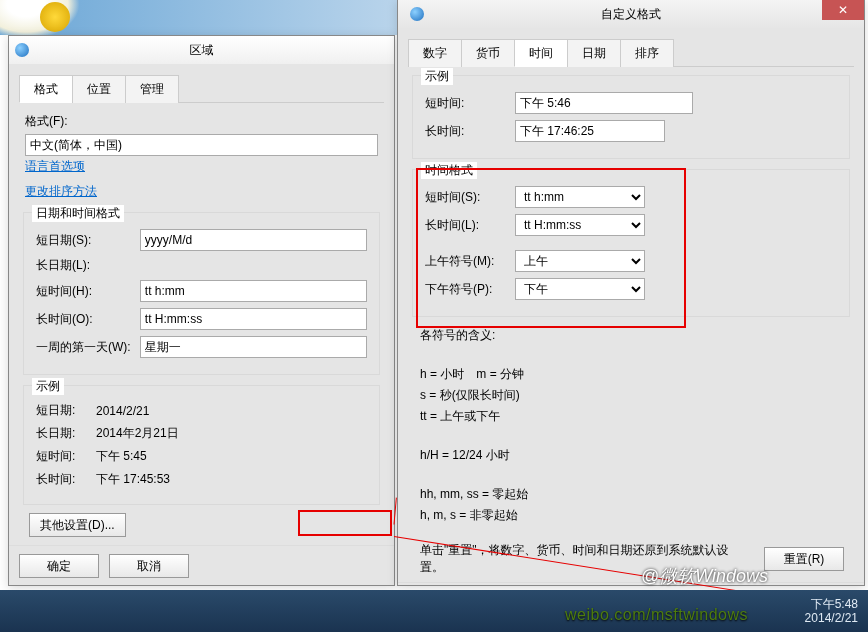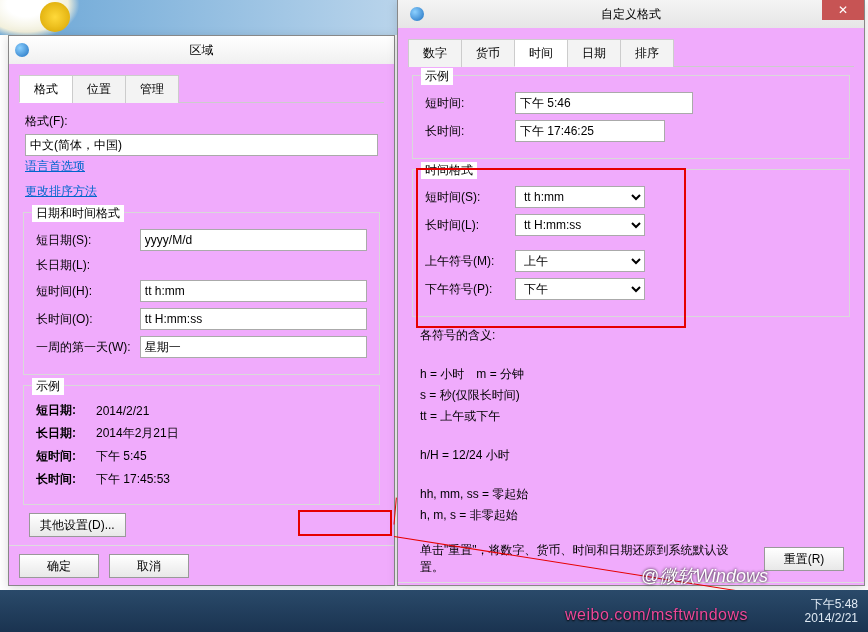--- a/index.html
+++ b/index.html
@@ -1,21 +1,21 @@
 <!DOCTYPE html>
 <html><head>
 <meta charset="utf-8">
 <style>
 * { margin: 0; padding: 0; box-sizing: border-box; font-family: "Microsoft YaHei", "Segoe UI", sans-serif; font-size: 12px; }
 body { width: 868px; height: 632px; background: #fff; position: relative; overflow: hidden; }
 .desktop-bar { position: absolute; top: 0; left: 0; width: 397px; height: 35px; background: linear-gradient(90deg, #6aa6d6, #b9d4eb); }
 .petal { position: absolute; top: -20px; left: -10px; width: 90px; height: 60px; background: radial-gradient(ellipse at 40% 40%, #fff 25%, #f2f0dc 55%, transparent 70%); }
 .yellow { position: absolute; top: 2px; left: 40px; width: 30px; height: 30px; background: radial-gradient(circle,#ffd93a,#d8a400); border-radius:50%; }
 
-.dialog { position: absolute; background: #f0abfc; border: 1px solid #888; box-shadow: 0 2px 10px rgba(0,0,0,.15); }
+.dialog { position: absolute; background: #e5e5e5; border: 1px solid #888; box-shadow: 0 2px 10px rgba(0,0,0,.15); }
 .region { top: 35px; left: 8px; width: 387px; height: 551px; }
 .custom { top: 0; left: 397px; width: 468px; height: 586px; border-top:none;}
 
 .titlebar { height: 28px; background: linear-gradient(#fff,#f0f0f0); display: flex; align-items: center; position: relative; }
 .titlebar.custom-tb { background: linear-gradient(#f4f4f4,#e6e6e6); justify-content:center; }
 .tb-icon { width: 14px; height: 14px; border-radius: 50%; background: radial-gradient(circle at 35% 35%, #8cd0ff, #1e6fbf); margin-left: 6px; }
 .tb-title { position:absolute; left:0; right:0; text-align:center; font-size:12px; }
 .close-btn { position:absolute; right:0; top:0; width:42px; height:20px; background:#c75454; color:#fff; display:flex;align-items:center;justify-content:center;font-size:14px;}
 
 .body-pad { padding: 10px 10px 0 10px; }
@@ -33,26 +33,26 @@
 .txtbox { width:200px; }
 .txtwide { width:240px; }
 select.sel { width:130px; }
 .link { color:#0066cc; text-decoration:underline; cursor:pointer; display:block; margin:2px 0 2px 0px;}
 .btn { min-width:80px; height:24px; border:1px solid #999; background:linear-gradient(#fff,#e8e8e8); cursor:pointer; padding:0 10px;}
 .btn.disabled{ color:#aaa; }
 .btnrow { display:flex; justify-content:flex-start; gap:10px; padding:8px 10px; }
 
 .highlight-red { position:absolute; border:2px solid #e60000; pointer-events:none; }
 .arrow-line { position:absolute; background:#e60000; transform-origin:left center; height:1px; pointer-events:none;}
-.kv .row-l{ width:60px;font-weight:bold;}
+.kv .row-l{ width:60px;}
 .help-txt p{ margin:4px 0;}
 
 .taskbar{ position:absolute; bottom:0; left:0; right:0; height:42px; background:linear-gradient(#2a4a6a,#1a3350); color:#fff; display:flex; align-items:center; justify-content:flex-end; padding-right:10px;}
 .watermark{ position:absolute; bottom:44px; right:100px; color:#fff; text-shadow:0 0 3px #000; font-size:18px; font-style:italic; }
-.watermark2{ position:absolute; bottom:8px; right:120px; color:#ec4899; font-size:16px; letter-spacing:.5px; text-shadow:0 1px 2px #000;}
+.watermark2{ position:absolute; bottom:8px; right:120px; color:#4d7c0f; font-size:16px; letter-spacing:.5px; text-shadow:0 1px 2px #000;}
 .clock{ text-align:right; font-size:12px; line-height:14px; color:#e0eaf4;}
 </style>
 </head>
 <body>
 
 <div class="desktop-bar">
     <div class="petal"></div>
     <div class="yellow"></div>
   </div>
 

